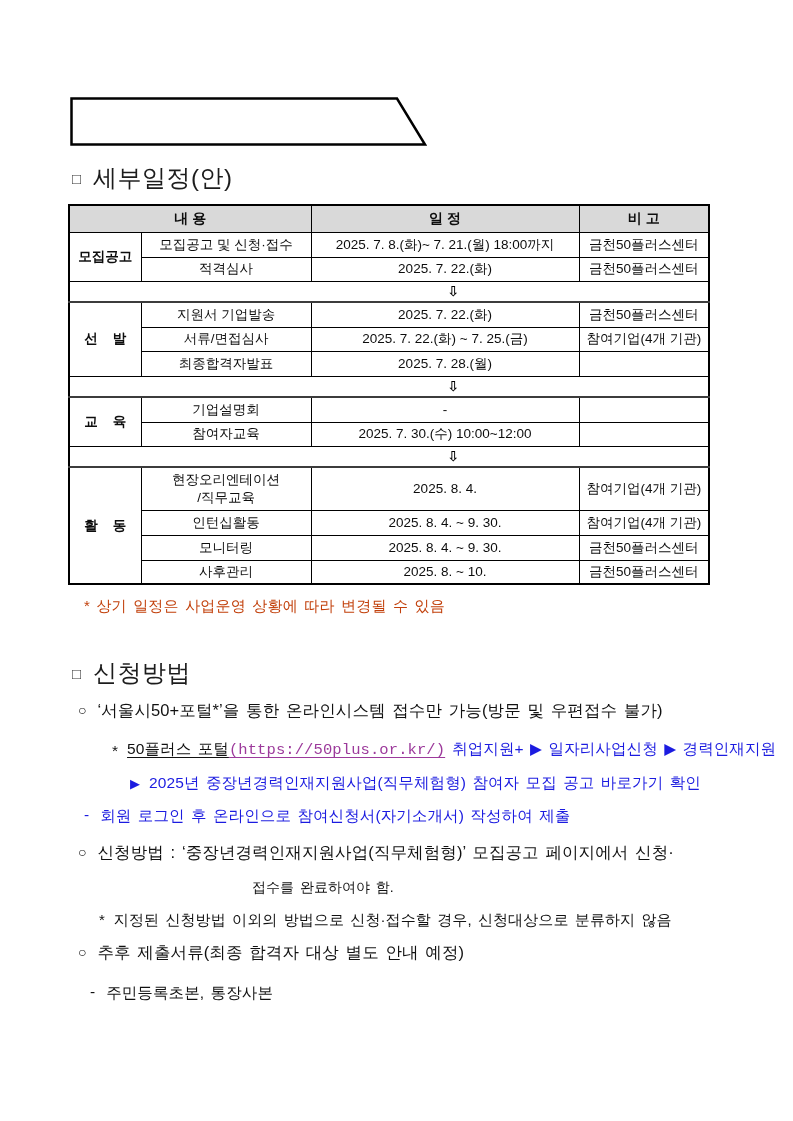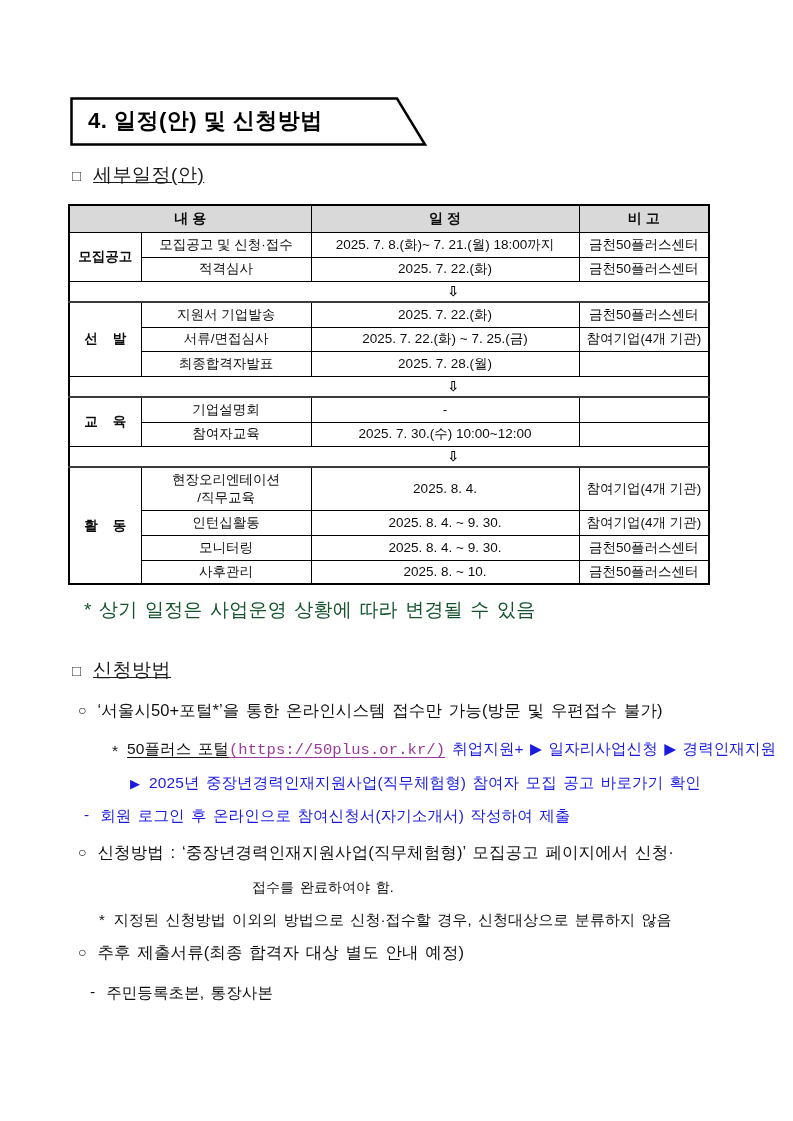--- a/index.html
+++ b/index.html
@@ -8,21 +8,21 @@
 
   
   .banner-wrap { position:absolute; left:70px; top:97px; width:362px; height:50px; }
   .banner-wrap svg { position:absolute; left:0; top:0; }
   .banner-text { position:absolute; left:18px; top:24px; transform:translateY(-50%);
                  font-size:22px; font-weight:900; letter-spacing:.5px; color:#000; white-space:nowrap; }
 
   
   .sec-head { position:absolute; display:flex; align-items:center; gap:12px; color:#1c1c1c; }
   .sec-head .sq { font-size:15px; line-height:1; color:#333; }
-  .sec-head .ht { font-size:19px; letter-spacing:.5px;text-decoration:underline; }
+  .sec-head .ht { font-size:24px; letter-spacing:.5px; }
   #head-schedule { left:72px; top:162px; }
   #head-apply    { left:72px; top:657px; }
 
   
   table.sched { position:absolute; left:68px; top:204px; width:640px;
                 border-collapse:collapse; table-layout:fixed; border:2px solid #000; }
   table.sched td, table.sched th { border:1px solid #000; text-align:center;
                 vertical-align:middle; font-size:13.5px; padding:1px 4px; color:#0d0d0d; }
   table.sched th { background:#d9d9d9; font-weight:700; font-size:14px; height:27px; }
   tr.rh  { height:25px; }
@@ -32,22 +32,22 @@
   td.date { white-space:nowrap;margin-left:11px; }
   td.note { font-size:12.8px; white-space:nowrap;margin-left:35px; }
   tr.arrow-row { height:21px; }
   tr.arrow-row td { border-left:2px solid #000; border-right:2px solid #000;
                     border-top:1px solid #000; border-bottom:2px solid #3c3c3c;
                     position:relative; }
   .arrow-glyph { position:absolute; left:383px; top:50%; transform:translate(-50%,-50%);
                  font-size:14px; font-weight:700; color:#000; line-height:1; }
 
   
-  .footnote { position:absolute; left:84px; top:597px; font-size:19px;
-              word-spacing:2px; letter-spacing:.2px; color:#14532d; white-space:nowrap; }
+  .footnote { position:absolute; left:84px; top:597px; font-size:15px;
+              word-spacing:2px; letter-spacing:.2px; color:#c2410c; white-space:nowrap; }
 
   
   .bullet { position:absolute; display:flex; align-items:flex-start; white-space:nowrap; }
   .bullet .mk { flex-shrink:0; }
   .bullet .tx { word-spacing:2px; letter-spacing:.1px; }
   .blue   { color:#1b1be0; }
   .purple { color:#9c3a9b;font-family:Liberation Mono, monospace; }
   .u      { text-decoration:underline; text-underline-offset:3px; }
 
   #l1 { left:78px;  top:700px; gap:11px; font-size:16.5px; }
@@ -66,21 +66,20 @@
   #l7 .mk { font-size:14px; margin-top:2px; }
   #l8 { left:90px;  top:983px; gap:11px; font-size:15.5px; }
 </style>
 </head>
 <body>
 
 <div class="banner-wrap">
   <svg width="362" height="50">
     <polygon points="1.5,1.5 327,1.5 355,47.5 1.5,47.5" fill="#ffffff" stroke="#000000" stroke-width="2.5"></polygon>
   </svg>
-  <div class="banner-text">4. 일정(안) 및 신청방법</div>
 </div>
 
 <div class="sec-head" id="head-schedule">
   <span class="sq">□</span>
   <span class="ht">세부일정(안)</span>
 </div>
 
 <table class="sched">
   <colgroup>
       <col style="width:72px">

